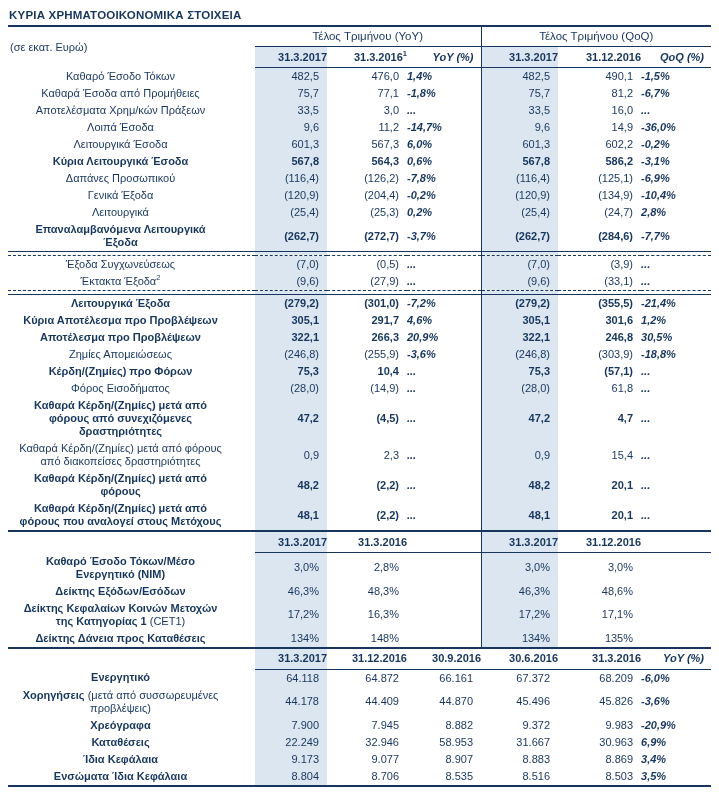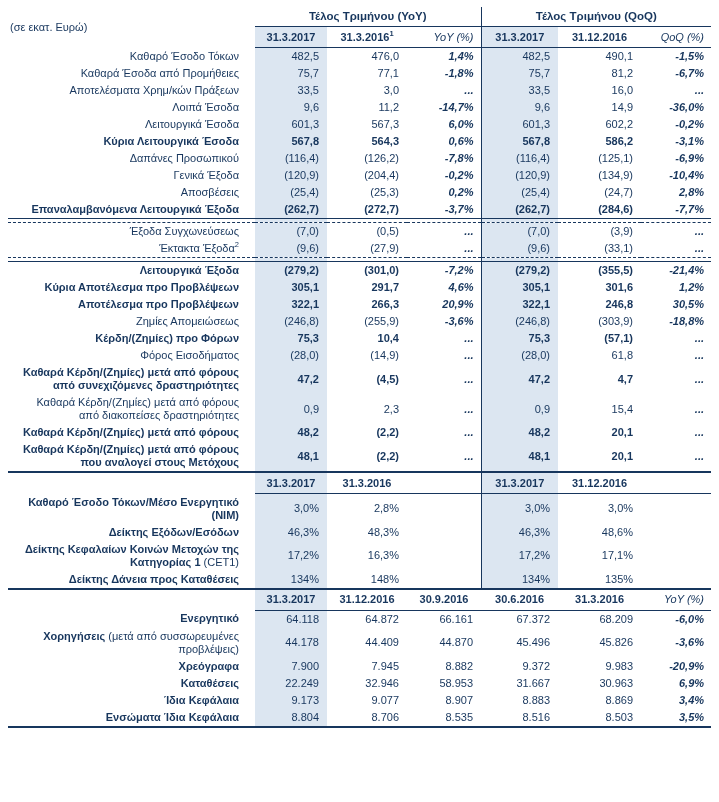--- a/index.html
+++ b/index.html
@@ -15,52 +15,53 @@
     border-bottom:2.5px solid #17365D;
     margin-bottom:0;
   }
   table{border-collapse:collapse;table-layout:fixed;width:703px;}
   td{
     font-size:11px;line-height:13px;padding:2px 0;
     color:#17365D;vertical-align:middle;
     overflow:hidden;
   }
   
-  .lbl{text-align:right;padding-left:10px;padding-right:16px;}
+  .lbl{text-align:center;padding-left:10px;padding-right:32px;}
   .num{text-align:right;padding-right:8px;}
-  .pct{text-align:right;padding-right:7px;font-style:italic;font-weight:bold;}
+  .pct{text-align:left;padding-right:7px;font-style:italic;font-weight:bold;}
   .blank{}
   .shade{background:#DCE6F1;}
   .vdiv{border-left:1.2px solid #17365D;}
   
   tr.b .lbl-main, tr.b td.num{font-weight:bold;}
   
   tr.valreg td.num{font-weight:normal;margin-left:28px;}
   .lbl-suffix{font-weight:normal;}
   sup{font-size:7.5px;line-height:0;vertical-align:super;}
   
   td.unit{font-size:11px;padding-left:2px;vertical-align:middle;}
   td.gh{
-    font-weight:bold;text-align:center;font-size:11.5px;
+    font-weight:normal;text-align:center;font-size:11.5px;
     border-bottom:1.6px solid #17365D;padding:3px 0 3px 0;
   }
-  td.dh{font-weight:bold;text-align:center;padding:3.5px 0;}
-  td.ph{font-weight:normal;font-style:italic;text-align:right;padding-right:7px;}
+  td.dh{font-weight:bold;text-align:right;padding:3.5px 0;}
+  td.ph{font-weight:bold;font-style:italic;text-align:right;padding-right:7px;}
   tr.hdr td.hb{border-bottom:1.6px solid #17365D;}
   tr.thick td{border-top:2.5px solid #17365D;}
   tr.last td{border-bottom:2.5px solid #17365D;}
   
   tr.sep td{height:3px;padding:0;}
   tr.sep1 td{border-top:1.6px solid #17365D;border-bottom:1px dashed #17365D;}
   tr.sep2 td{border-top:1px dashed #17365D;border-bottom:1.6px solid #17365D;}
 </style>
 </head>
 <body>
 
 <div class="page">
+  <div class="title">ΚΥΡΙΑ ΧΡΗΜΑΤΟΟΙΚΟΝΟΜΙΚΑ ΣΤΟΙΧΕΙΑ</div>
   <table>
     <colgroup>
       <col style="width:247px">
         <col style="width:72px">
         <col style="width:80px">
       <col style="width:74px">
         <col style="width:77px">
         <col style="width:83px">
       <col style="width:70px">
     </colgroup>
@@ -144,21 +145,21 @@
         <tr class="">
           <td class="lbl"><span class="lbl-main">Γενικά Έξοδα</span></td>
           <td class="num shade">(120,9)</td>
           <td class="num">(204,4)</td>
           <td class="pct">-0,2%</td>
           <td class="num shade vdiv">(120,9)</td>
           <td class="num">(134,9)</td>
           <td class="pct">-10,4%</td>
         </tr>
         <tr class="">
-          <td class="lbl"><span class="lbl-main">Αποσβέσεις</span></td>
+          <td class="lbl"><span class="lbl-main">Λειτουργικά</span></td>
           <td class="num shade">(25,4)</td>
           <td class="num">(25,3)</td>
           <td class="pct">0,2%</td>
           <td class="num shade vdiv">(25,4)</td>
           <td class="num">(24,7)</td>
           <td class="pct">2,8%</td>
         </tr>
         <tr class="b">
           <td class="lbl"><span class="lbl-main">Επαναλαμβανόμενα Λειτουργικά Έξοδα</span></td>
           <td class="num shade">(262,7)</td>

